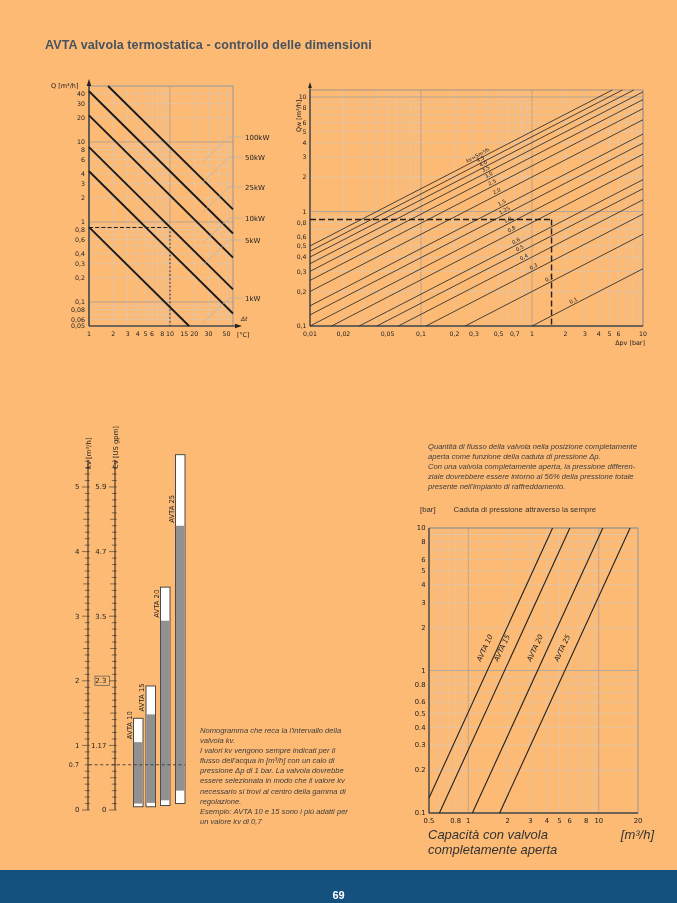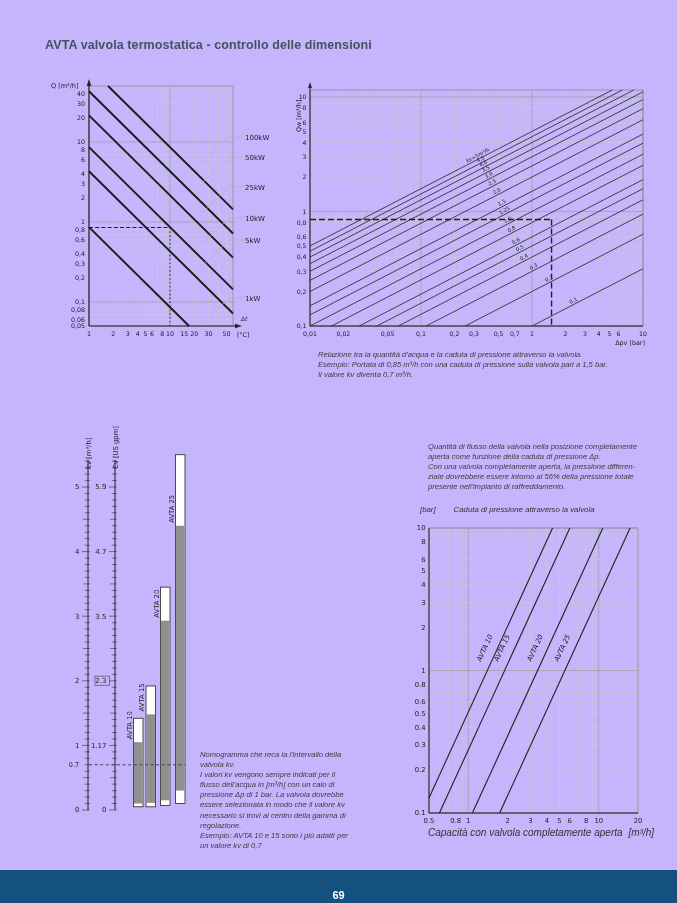--- a/index.html
+++ b/index.html
@@ -1,27 +1,27 @@
 <!DOCTYPE html>
 <html><head>
 <meta charset="utf-8">
 <style>
   html,body{margin:0;padding:0;background:#fff;}
-  .page{position:relative;width:677px;height:903px;background:#c4b5fd;overflow:hidden;
+  .page{position:relative;width:677px;height:903px;background:#fdba74;overflow:hidden;
         font-family:"Liberation Sans",sans-serif;}
   .title{position:absolute;left:45px;top:38px;margin:0;font-size:12.5px;font-weight:bold;
          color:#46525f;letter-spacing:.1px;}
   .fig{position:absolute;}
   .fig svg{display:block;font-family:"DejaVu Sans",sans-serif;}
   .cap{position:absolute;font-style:italic;font-size:7.6px;line-height:1.33;color:#3d3d3d;
        white-space:pre-line;}
   .fig4-header{position:absolute;left:420px;top:505px;display:flex;gap:18px;
-               font-style:italic;font-size:7.8px;color:#333;}
+               font-size:7.8px;color:#333;}
   .fig4-xcaption{position:absolute;left:428px;top:827px;width:226px;display:flex;
-                 justify-content:space-between;font-style:italic;font-size:10px;color:#333;}
+                 justify-content:space-between;font-style:italic;font-size:13px;color:#333;}
   .footer{position:absolute;left:0;top:870px;width:677px;height:49px;background:#15517e;
           color:#fff;display:flex;align-items:center;justify-content:center;
           font-size:11px;font-weight:bold;border-radius:0 0 5px 5px;}
 </style>
 </head>
 <body>
 
 <div class="page">
 
   <h1 class="title">AVTA valvola termostatica - controllo delle dimensioni</h1>
@@ -251,23 +251,20 @@
         <text x="0" y="0" font-size="5.2" fill="#222" text-anchor="middle" transform="translate(241.35201219676316,189.9446721833115) rotate(-28)">0,3</text>
         <text x="0" y="0" font-size="5.2" fill="#222" text-anchor="middle" transform="translate(256.9118482480822,202.08446758357923) rotate(-28)">0,2</text>
         <text x="0" y="0" font-size="5.2" fill="#222" text-anchor="middle" transform="translate(281.20344782998825,224.02828478615245) rotate(-28)">0,1</text>
         <line x1="17" y1="141.55893805812195" x2="258.54612975518063" y2="141.55893805812195" stroke="#222" stroke-width="1.4" stroke-dasharray="6 3"></line>
         <line x1="258.54612975518063" y1="141.55893805812195" x2="258.54612975518063" y2="248" stroke="#222" stroke-width="1.4" stroke-dasharray="6 3"></line>
         <text x="0" y="0" font-size="6.4" fill="#222" text-anchor="start" transform="translate(8,54) rotate(-90)">Qw [m³/h]</text>
         <text x="352" y="267" font-size="6.4" fill="#222" text-anchor="end">Δpv [bar]</text>
       </svg>
   </div>
 
-  <div class="cap" style="left:318px;top:350px;width:338px">Relazione tra la quantità d'acqua e la caduta di pressione attraverso la valvola.
-Esempio: Portata di 0,85 m³/h con una caduta di pressione sulla valvola pari a 1,5 bar.
-Il valore kv diventa 0,7 m³/h.</div>
 
   <div class="fig" style="left:55px;top:423px;width:145px;height:422px">
     <svg id="svg3" width="145" height="422">
         <line x1="33" y1="387" x2="33" y2="36.86800000000005" stroke="#222" stroke-width="1"></line>
         <line x1="27" y1="387" x2="34.8" y2="387" stroke="#222" stroke-width="0.55"></line>
         <line x1="29.8" y1="380.54" x2="34.8" y2="380.54" stroke="#222" stroke-width="0.55"></line>
         <line x1="29.8" y1="374.08" x2="34.8" y2="374.08" stroke="#222" stroke-width="0.55"></line>
         <line x1="29.8" y1="367.62" x2="34.8" y2="367.62" stroke="#222" stroke-width="0.55"></line>
         <line x1="29.8" y1="361.16" x2="34.8" y2="361.16" stroke="#222" stroke-width="0.55"></line>
         <line x1="28.2" y1="354.7" x2="34.8" y2="354.7" stroke="#222" stroke-width="0.55"></line>
@@ -401,40 +398,40 @@
         <rect x="105.5" y="164.13" width="9.5" height="218.348" fill="#fff" stroke="#3a3a3a" stroke-width="0.9"></rect>
         <rect x="105.95" y="197.722" width="8.6" height="179.588" fill="#909090"></rect>
         <text x="0" y="0" font-size="6.8" fill="#222" text-anchor="start" transform="translate(103.5,194.722) rotate(-90)">AVTA 20</text>
         <rect x="120.5" y="31.700000000000045" width="9.5" height="348.84" fill="#fff" stroke="#3a3a3a" stroke-width="0.9"></rect>
         <rect x="120.95" y="102.75999999999999" width="8.6" height="264.86" fill="#909090"></rect>
         <text x="0" y="0" font-size="6.8" fill="#222" text-anchor="start" transform="translate(118.5,99.75999999999999) rotate(-90)">AVTA 25</text>
         <line x1="34" y1="341.78000000000003" x2="130" y2="341.78000000000003" stroke="#333" stroke-width="0.85" stroke-dasharray="3 2.6"></line>
       </svg>
   </div>
 
-  <div class="cap" style="left:200px;top:750px;width:220px">Nomogramma che reca la l'intervallo della
+  <div class="cap" style="left:200px;top:726px;width:220px">Nomogramma che reca la l'intervallo della
 valvola kv.
 I valori kv vengono sempre indicati per il
 flusso dell'acqua in [m³/h] con un calo di
 pressione Δp di 1 bar. La valvola dovrebbe
 essere selezionata in modo che il valore kv
 necessario si trovi al centro della gamma di
 regolazione.
 Esempio: AVTA 10 e 15 sono i più adatti per
 un valore kv di 0,7</div>
 
   <div class="cap" style="left:428px;top:442px;width:234px">Quantità di flusso della valvola nella posizione completamente
 aperta come funzione della caduta di pressione Δp.
 Con una valvola completamente aperta, la pressione differen-
 ziale dovrebbere essere intorno al 56% della pressione totale
 presente nell'impianto di raffreddamento.</div>
 
   <div class="fig4-header">
     <span>[bar]</span>
-    <span>Caduta di pressione attraverso la valvola</span>
+    <span>Caduta di pressione attraverso la sempre</span>
   </div>
 
   <div class="fig" style="left:408px;top:518px;width:262px;height:320px">
     <svg id="svg4" width="262" height="320">
         <line x1="21" y1="295" x2="21" y2="10" stroke="#cdcdcd" stroke-width="0.5"></line>
         <line x1="31.329750766846182" y1="295" x2="31.329750766846182" y2="10" stroke="#cdcdcd" stroke-width="0.5"></line>
         <line x1="40.063430596900574" y1="295" x2="40.063430596900574" y2="10" stroke="#cdcdcd" stroke-width="0.5"></line>
         <line x1="47.6288881852209" y1="295" x2="47.6288881852209" y2="10" stroke="#cdcdcd" stroke-width="0.5"></line>
         <line x1="54.302094712674915" y1="295" x2="54.302094712674915" y2="10" stroke="#cdcdcd" stroke-width="0.5"></line>
         <line x1="60.271481364203474" y1="295" x2="60.271481364203474" y2="10" stroke="#a2a2a2" stroke-width="0.8"></line>

